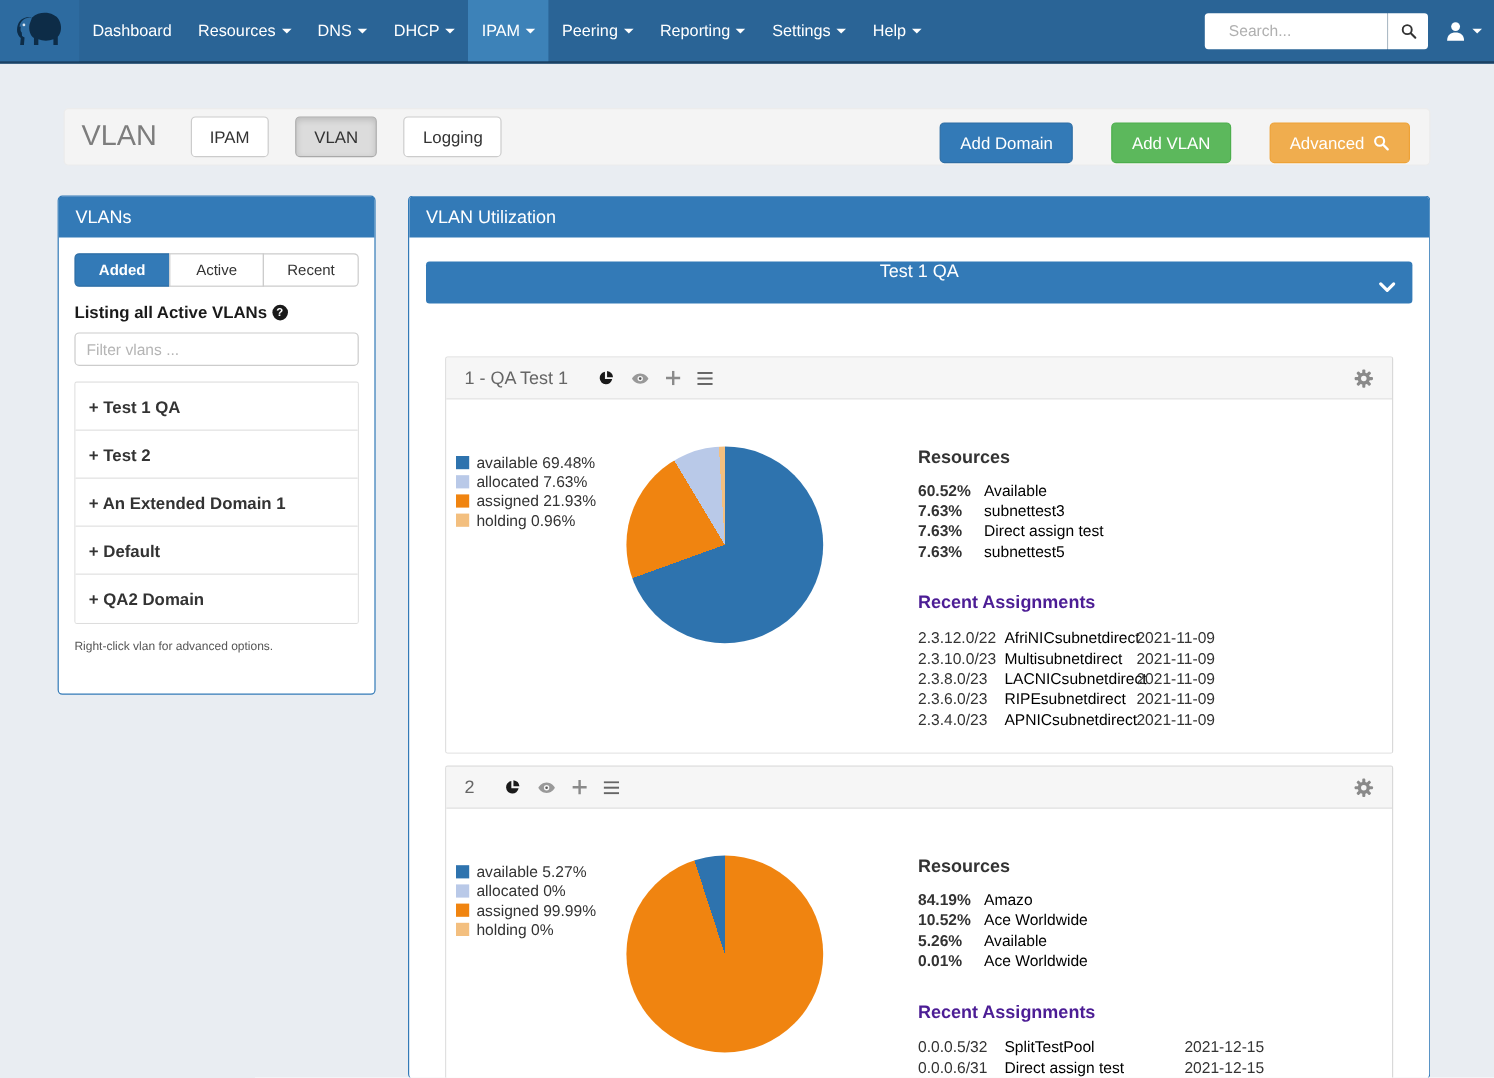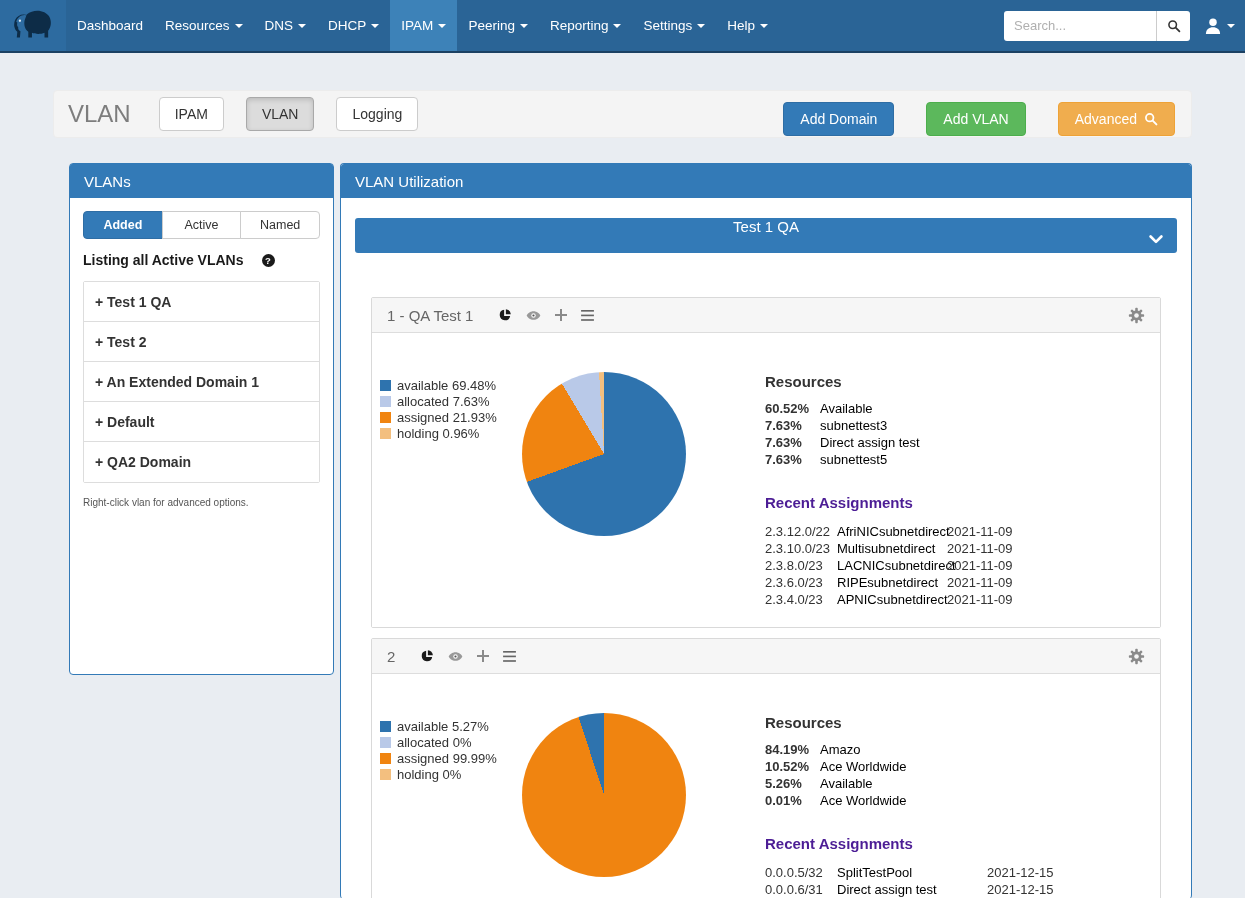--- a/index.html
+++ b/index.html
@@ -25,21 +25,21 @@
   .nav-item.active { background:#3d82b8; }
   .caret {
     display:inline-block; width:0; height:0; margin-left:5px;
     border-left:4px solid transparent; border-right:4px solid transparent;
     border-top:4px solid #fff;
   }
   .nav-right { margin-left:auto; display:flex; align-items:center; padding-right:10px; }
   .search-group { display:flex; align-items:center; }
   .search-input {
     width:152px; height:30px; border:none; border-radius:3px 0 0 3px;
-    padding:0 10px; font-size:13px; color:#c2410c; outline:none; font-family:inherit;
+    padding:0 20px; font-size:13px; color:#c2410c; outline:none; font-family:inherit;
   }
   .search-input::placeholder { color:#b0b0b0; }
   .search-btn {
     width:34px; height:30px; background:#fff; border:none; border-left:1px solid #ccc;
     border-radius:0 3px 3px 0; display:flex; align-items:center; justify-content:center; cursor:pointer;
   }
   .user-menu { display:flex; align-items:center; margin-left:14px; cursor:pointer; }
 
   
   .page-header {
@@ -66,33 +66,33 @@
   .btn-green  { background:#5cb85c; border-color:#4cae4c; }
   .btn-orange { background:#f0ad4e; border-color:#eea236; }
 
   
   .panel { background:#fff; border:1px solid #337ab7; border-radius:4px; position:absolute; }
   .panel-heading {
     height:34px; background:#337ab7; color:#fff; font-size:15px;
     display:flex; align-items:center; padding:0 14px; border-radius:2px 2px 0 0;
   }
   
-  .vlans-panel { top:163px; left:69px; width:265px; height:512px; }
+  .vlans-panel { top:163px; left:48px; width:265px; height:416px; }
   .vlans-body { padding:13px; }
   .btn-group { display:flex; width:100%; }
   .group-btn {
     flex:1; height:28px; background:#fff; border:1px solid #ccc; color:#333;
     font-size:12.5px; cursor:pointer; font-family:inherit; margin-left:-1px;
   }
   .group-btn:first-child { border-radius:4px 0 0 4px; margin-left:0; }
   .group-btn:last-child  { border-radius:0 4px 4px 0; }
   .group-btn.active { background:#337ab7; border-color:#2e6da4; color:#fff; font-weight:bold; }
   .listing-label {
     margin-top:13px; font-size:14px; font-weight:bold; color:#1a1a1a;
-    display:flex; align-items:center; gap:18px;
+    display:flex; align-items:center; gap:4px;
   }
   .help-badge {
     width:13px; height:13px; border-radius:50%; background:#1a1a1a; color:#fff;
     font-size:9.5px; font-weight:bold; display:inline-flex; align-items:center; justify-content:center; cursor:pointer;
   }
   .filter-input {
     margin-top:9px; width:100%; height:28px; border:1px solid #ccc; border-radius:4px;
     padding:0 9px; font-size:13px; font-family:inherit; color:#555; outline:none;
   }
   .filter-input::placeholder { color:#b5b5b5; }
@@ -234,26 +234,27 @@
     </button>
   </div>
 </div>
 
 <div class="panel vlans-panel">
   <div class="panel-heading">VLANs</div>
   <div class="vlans-body">
     <div class="btn-group">
       <button class="group-btn active">Added</button>
       <button class="group-btn">Active</button>
-      <button class="group-btn">Named</button>
+      <button class="group-btn">Recent</button>
     </div>
     <div class="listing-label">
       <span>Listing all Active VLANs</span>
       <span class="help-badge">?</span>
     </div>
+    <input class="filter-input" type="text" placeholder="Filter vlans ..." style="">
     <div class="vlan-list">
       <div class="vlan-row">+ Test 1 QA</div>
       <div class="vlan-row">+ Test 2</div>
       <div class="vlan-row">+ An Extended Domain 1</div>
       <div class="vlan-row">+ Default</div>
       <div class="vlan-row">+ QA2 Domain</div>
     </div>
     <div class="vlans-footnote">Right-click vlan for advanced options.</div>
   </div>
 </div>

